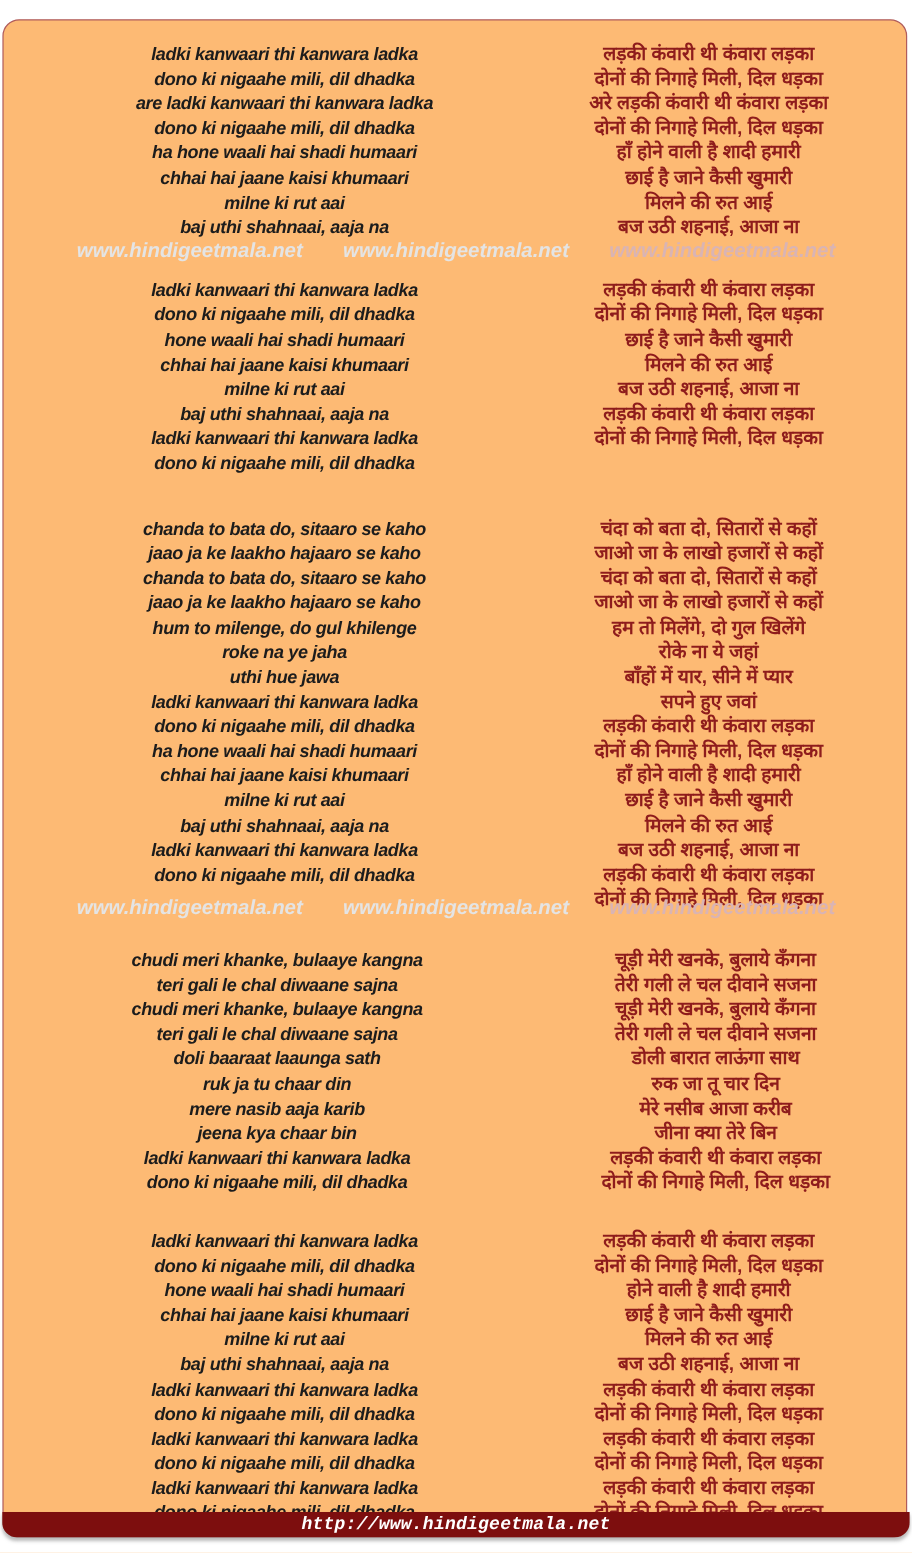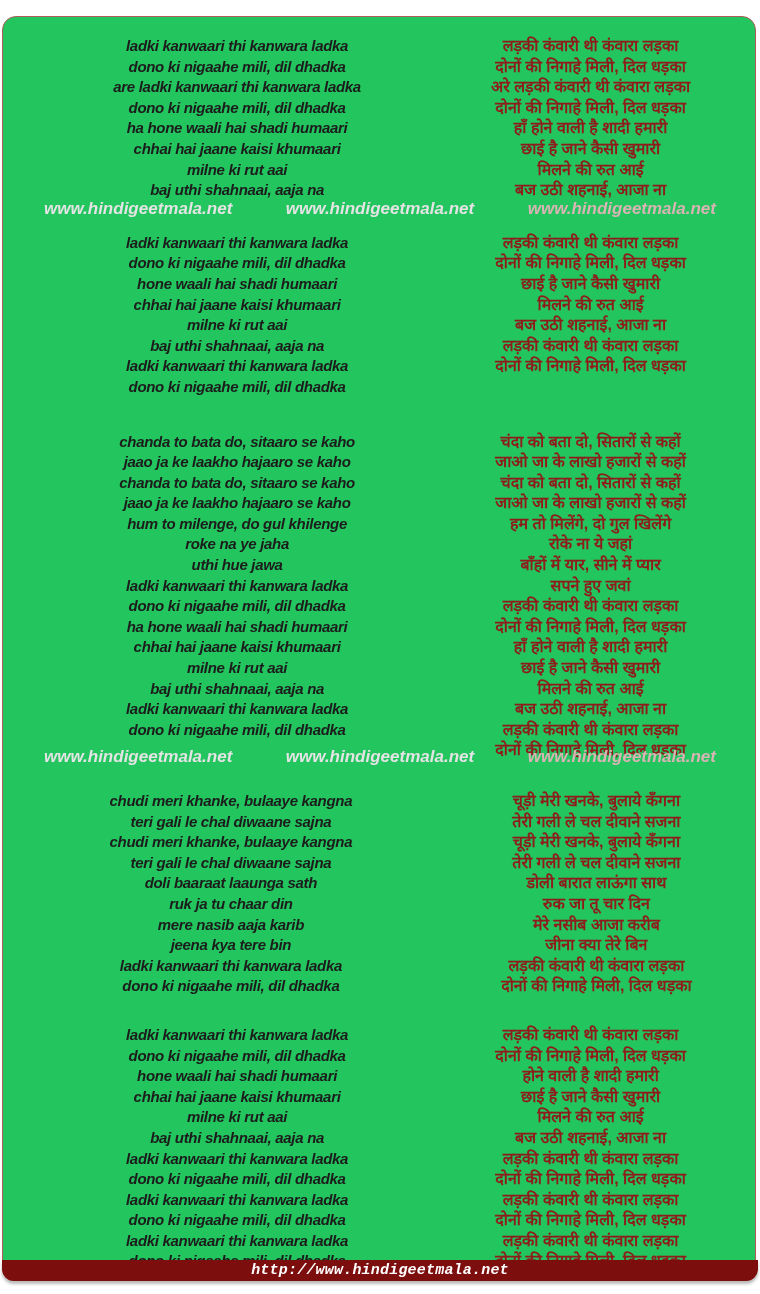--- a/index.html
+++ b/index.html
@@ -15,21 +15,21 @@
     width:760px;height:1294px;
   }
   
   .frame{
     position:absolute;
     left:2px;top:16px;
     width:754px;height:1265px;
     border:1px solid #b05c5c;
     border-radius:14px 14px 12px 12px;
     box-sizing:border-box;
-    background:#22c55e;
+    background:#fdba74;
   }
   .content{
     position:relative;
     padding-top:19px;
     width:100%;
   }
   .stanza-row{
     display:flex;
     width:100%;
   }
@@ -59,21 +59,21 @@
     font-size:16px;
     line-height:20.6px;
   }
   .lyric-line{white-space:nowrap;}
   
   .watermark-row{
     position:absolute;
     left:0;width:760px;
     display:flex;
     justify-content:space-between;
-    padding:0 44px;
+    padding:0 64px;
     box-sizing:border-box;
     font-style:italic;
     font-weight:700;
     font-size:17px;
     pointer-events:none;
     z-index:2;
   }
   .wm-1{top:199px;}
   .wm-2{top:747px;}
   .wm-copy{color:#e4e4e4;}
@@ -201,21 +201,21 @@
       </div>
       <div class="stanza-row stanza-4">
         <div class="col col-roman">
             <div class="lyric-line">chudi meri khanke, bulaaye kangna</div>
             <div class="lyric-line">teri gali le chal diwaane sajna</div>
             <div class="lyric-line">chudi meri khanke, bulaaye kangna</div>
             <div class="lyric-line">teri gali le chal diwaane sajna</div>
             <div class="lyric-line">doli baaraat laaunga sath</div>
             <div class="lyric-line">ruk ja tu chaar din</div>
             <div class="lyric-line">mere nasib aaja karib</div>
-            <div class="lyric-line">jeena kya tere bin</div>
+            <div class="lyric-line">jeena kya chaar bin</div>
             <div class="lyric-line">ladki kanwaari thi kanwara ladka</div>
             <div class="lyric-line">dono ki nigaahe mili, dil dhadka</div>
           </div>
         <div class="col col-hindi">
             <div class="lyric-line">चूड़ी मेरी खनके, बुलाये कँगना</div>
             <div class="lyric-line">तेरी गली ले चल दीवाने सजना</div>
             <div class="lyric-line">चूड़ी मेरी खनके, बुलाये कँगना</div>
             <div class="lyric-line">तेरी गली ले चल दीवाने सजना</div>
             <div class="lyric-line">डोली बारात लाऊंगा साथ</div>
             <div class="lyric-line">रुक जा तू चार दिन</div>

